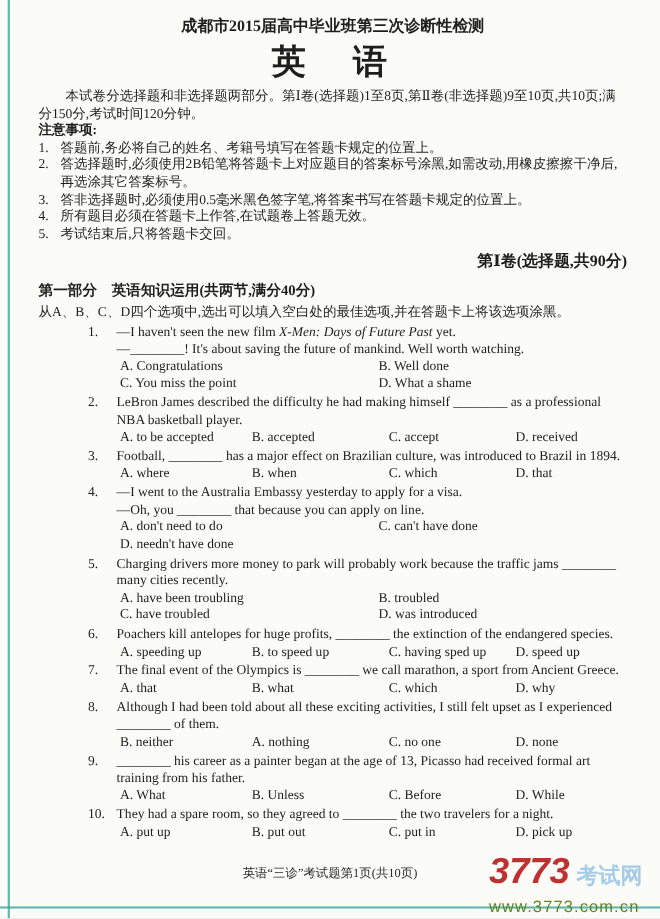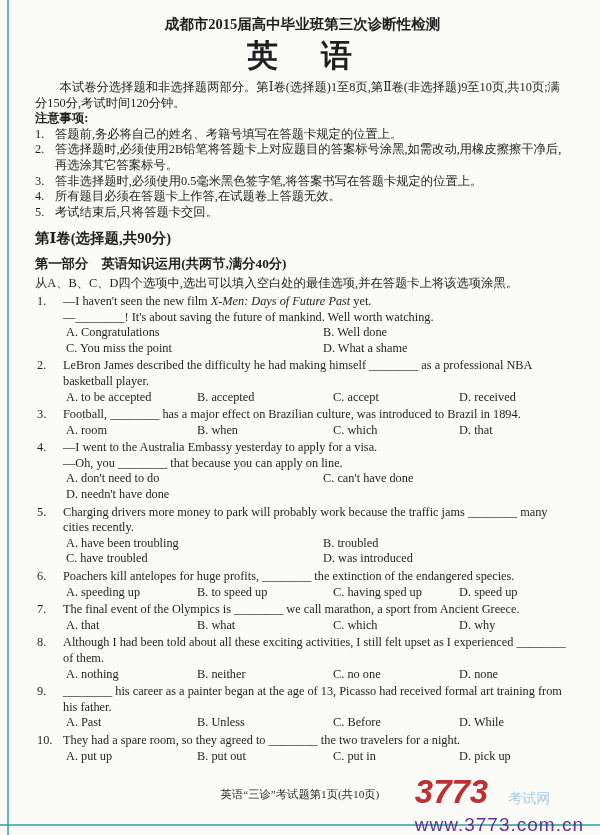--- a/index.html
+++ b/index.html
@@ -16,39 +16,39 @@
   }
   .scan-edge-left{position:absolute;left:7px;top:0;bottom:0;width:2px;background:#2fa195;opacity:.75;}
   .scan-edge-bottom{position:absolute;left:0;right:0;bottom:9px;height:2px;background:#2fa195;opacity:.75;}
   .content{padding:10px 30px 0 35px;}
   .header-title{text-align:center;font-weight:bold;font-size:14.5px;line-height:20px;margin-top:4px;}
   .subject-title{text-align:center;font-weight:bold;font-size:31px;line-height:36px;letter-spacing:6px;margin:4px 0 6px 0;}
   .intro{margin:0;text-indent:2em;}
   .notice-title{font-weight:bold;}
   .notice{padding-left:20px;}
   .n-num{display:inline-block;width:20px;margin-left:-20px;}
-  .volume-title{text-align:left;font-weight:bold;font-size:14.5px;line-height:20px;margin:8px 0 7px 0;}
+  .volume-title{text-align:right;font-weight:bold;font-size:14.5px;line-height:20px;margin:8px 0 7px 0;}
   .part-title{font-weight:bold;font-size:13.3px;line-height:18px;margin:0 0 3px 0;}
   .section-title{font-weight:bold;padding-left:28px;margin:0;}
   .section-instruction{margin:0 0 2px 0;}
-  .question-list{padding-left:28px;}
+  .question-list{padding-left:28px;margin-left:43px;}
   .question{margin-bottom:2px;}
   .stem-para{margin:0;}
   .q-num{display:inline-block;width:26px;margin-left:-26px;}
   .italic{font-style:italic;}
   .q-options{display:grid;padding-left:3px;}
   .cols2{grid-template-columns:51% 49%;}
   .cols4{grid-template-columns:26% 27% 25% 22%;}
   .option{white-space:nowrap;overflow:hidden;}
   .footer{position:absolute;left:0;right:0;bottom:32px;text-align:center;font-size:11.3px;color:#2a2a2a;}
   .watermark{position:absolute;right:16px;bottom:2px;z-index:5;text-align:left;opacity:.9;}
   .wm-line1{line-height:34px;white-space:nowrap;}
   .wm-big{font-size:33px;font-weight:bold;font-style:italic;color:#b91c1c;font-family:"Liberation Sans","DejaVu Sans",sans-serif;}
-  .wm-mid{font-size:14px;font-weight:normal;color:#9cc6e6;margin-left:20px;}
-  .wm-url{font-size:19px;line-height:17px;color:#4c1d95;letter-spacing:1px;font-family:"Liberation Sans","DejaVu Sans",sans-serif;}
+  .wm-mid{font-size:20px;font-weight:bold;color:#9cc6e6;margin-left:6px;}
+  .wm-url{font-size:15px;line-height:17px;color:#4d7c0f;letter-spacing:1px;font-family:"Liberation Sans","DejaVu Sans",sans-serif;}
 </style>
 </head>
 <body>
 
 <div class="page">
   <div class="scan-edge-left"></div>
   <div class="scan-edge-bottom"></div>
 
   <div class="content">
     <div class="header-title">成都市2015届高中毕业班第三次诊断性检测</div>
@@ -81,21 +81,21 @@
           <div class="q-options cols4">
             <span class="option">A. to be accepted</span>
             <span class="option">B. accepted</span>
             <span class="option">C. accept</span>
             <span class="option">D. received</span>
           </div>
         </div>
         <div class="question">
           <p class="stem-para"><span class="q-num">3.</span><span>Football, ________ has a major effect on Brazilian culture, was introduced to Brazil in 1894.</span></p>
           <div class="q-options cols4">
-            <span class="option">A. room</span>
+            <span class="option">A. where</span>
             <span class="option">B. when</span>
             <span class="option">C. which</span>
             <span class="option">D. that</span>
           </div>
         </div>
         <div class="question">
           <p class="stem-para"><span class="q-num">4.</span><span>—I went to the Australia Embassy yesterday to apply for a visa.</span></p>
           <p class="stem-para"><span>—Oh, you ________ that because you can apply on line.</span></p>
           <div class="q-options cols2">
             <span class="option">A. don't need to do</span>
@@ -126,30 +126,30 @@
           <div class="q-options cols4">
             <span class="option">A. that</span>
             <span class="option">B. what</span>
             <span class="option">C. which</span>
             <span class="option">D. why</span>
           </div>
         </div>
         <div class="question">
           <p class="stem-para"><span class="q-num">8.</span><span>Although I had been told about all these exciting activities, I still felt upset as I experienced ________ of them.</span></p>
           <div class="q-options cols4">
+            <span class="option">B. neither</span>
             <span class="option">A. nothing</span>
-            <span class="option">B. neither</span>
             <span class="option">C. no one</span>
             <span class="option">D. none</span>
           </div>
         </div>
         <div class="question">
           <p class="stem-para"><span class="q-num">9.</span><span>________ his career as a painter began at the age of 13, Picasso had received formal art training from his father.</span></p>
           <div class="q-options cols4">
-            <span class="option">A. Past</span>
+            <span class="option">A. What</span>
             <span class="option">B. Unless</span>
             <span class="option">C. Before</span>
             <span class="option">D. While</span>
           </div>
         </div>
         <div class="question">
           <p class="stem-para"><span class="q-num">10.</span><span>They had a spare room, so they agreed to ________ the two travelers for a night.</span></p>
           <div class="q-options cols4">
             <span class="option">A. put up</span>
             <span class="option">B. put out</span>

